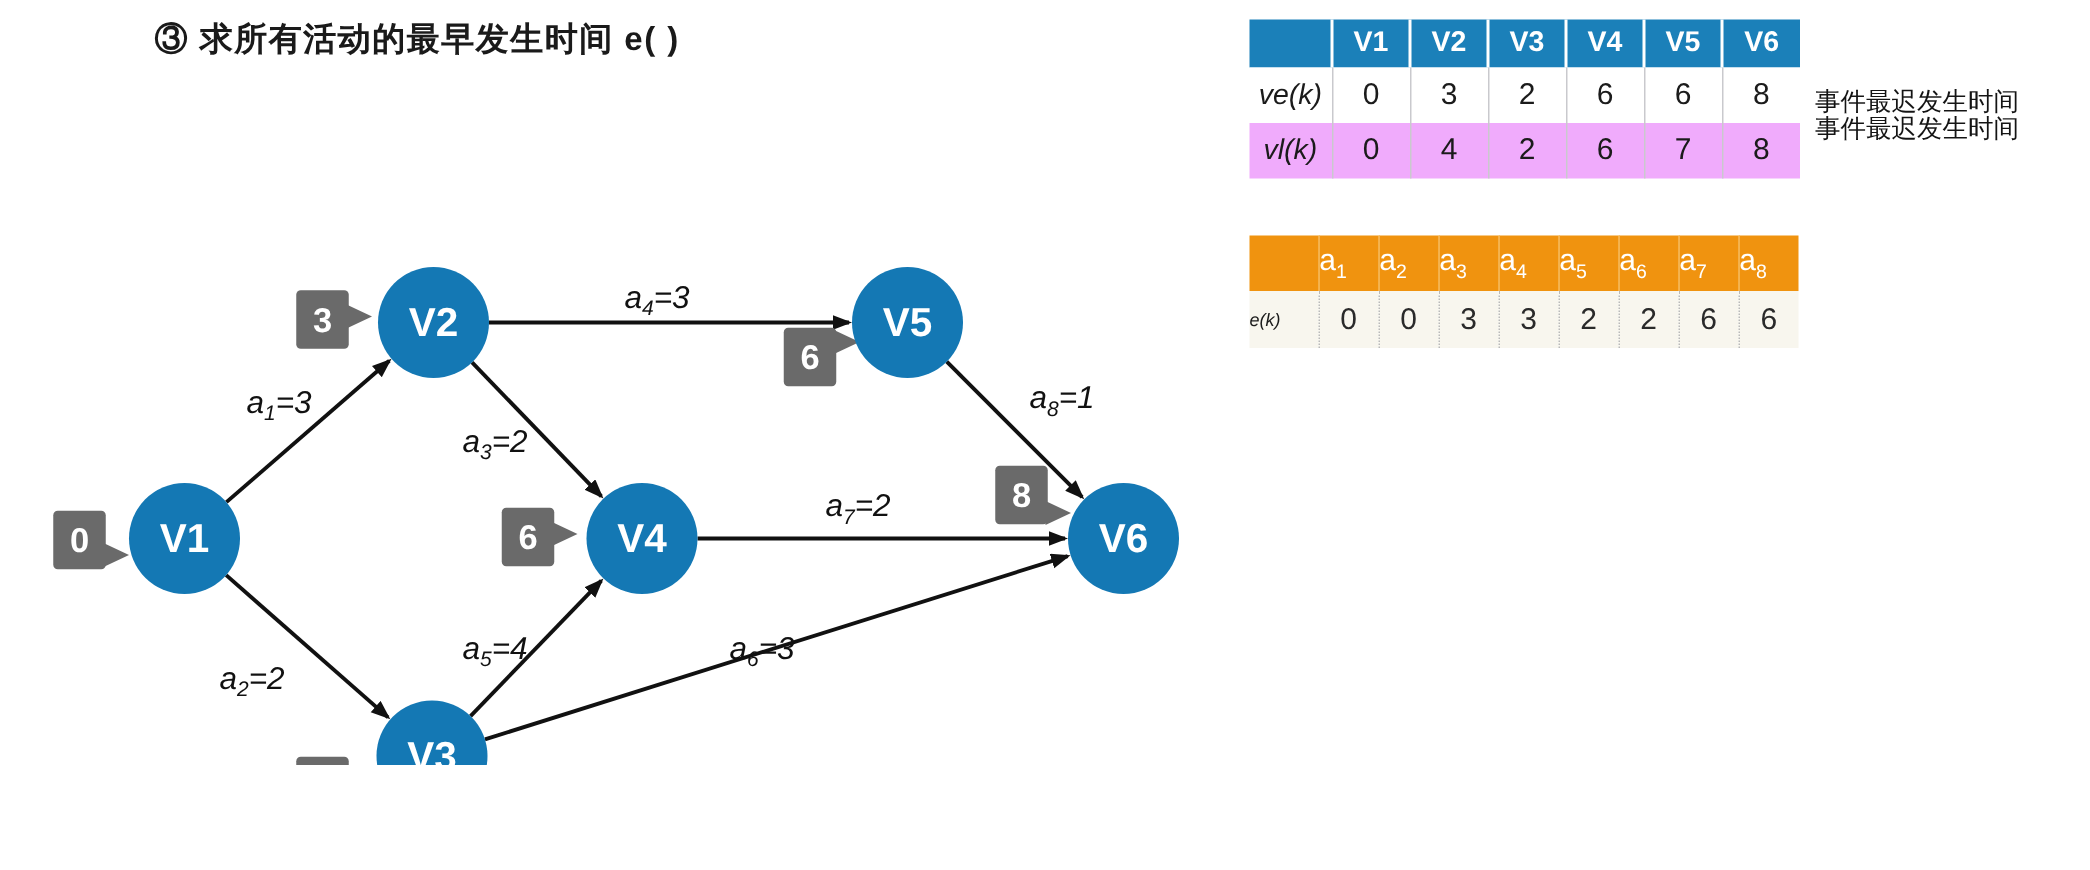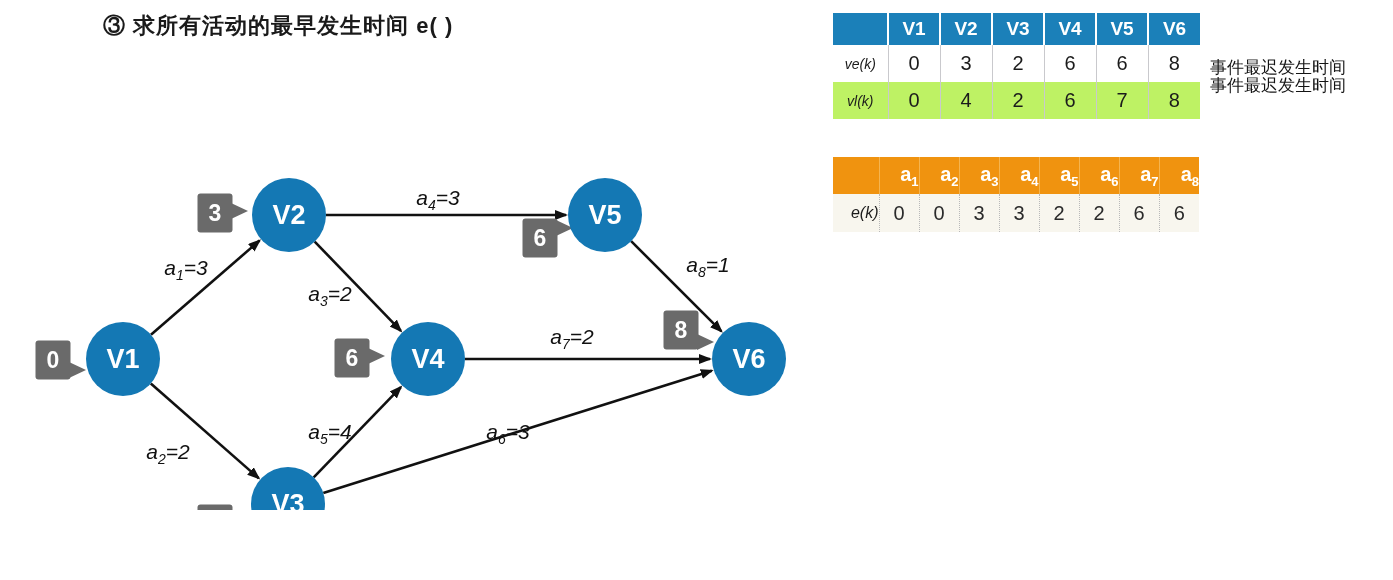--- a/index.html
+++ b/index.html
@@ -36,40 +36,40 @@
   .t1 th.h {
     background:#1b80b9; color:#fff; font-size:19px; font-weight:bold;
     width:52px; height:32px; text-align:center; border-left:2px solid #fff;
   }
   .t1 th.corner { width:55px; border-left:none; }
   .t1 td {
     width:52px; height:37px; text-align:center; font-size:20px; color:#1b1b1b;
     border-left:1px solid #c9c9cd;
   }
   .t1 th.rlabel {
-    width:55px; height:37px; font-style:italic; font-weight:normal; font-size:14px;
+    width:55px; height:37px; font-style:italic; font-weight:normal; font-size:19px;
     color:#1b1b1b;
   }
   .t1 tr.r0 { background:#ffffff; }
-  .t1 tr.r1 { background:#bef264; }
+  .t1 tr.r1 { background:#f0abfc; }
 
   .t2 { left:833px; top:157px; }
   .t2 th.h {
-    background:#f0930f; color:#fff; font-size:20px; font-weight:bold;
-    width:40px; height:37px; text-align:right; border-left:1px solid #f5b44f;
+    background:#f0930f; color:#fff; font-size:20px; font-weight:normal;
+    width:40px; height:37px; text-align:left; border-left:1px solid #f5b44f;
   }
   .t2 th.corner { width:46px; border-left:none; }
   .t2 sub { font-size:13px; }
   .t2 td {
     background:#f8f6ee; width:40px; height:38px; text-align:center;
     font-size:20px; color:#2a2a2a; border-left:1px dotted #b9b9b9;
   }
   .t2 th.rlabel {
     background:#f8f6ee; width:46px; height:38px; font-style:italic; font-weight:normal;
-    font-size:16px; text-align:right; color:#1b1b1b; border-left:none;
+    font-size:12px; text-align:left; color:#1b1b1b; border-left:none;
   }
 
   .note { position:absolute; left:1210px; font-size:17px; color:#141414; white-space:nowrap; }
   .note-0 { top:56px; }
   .note-1 { top:74px; }
 </style>
 </head>
 <body>
 
 <div class="canvas">

